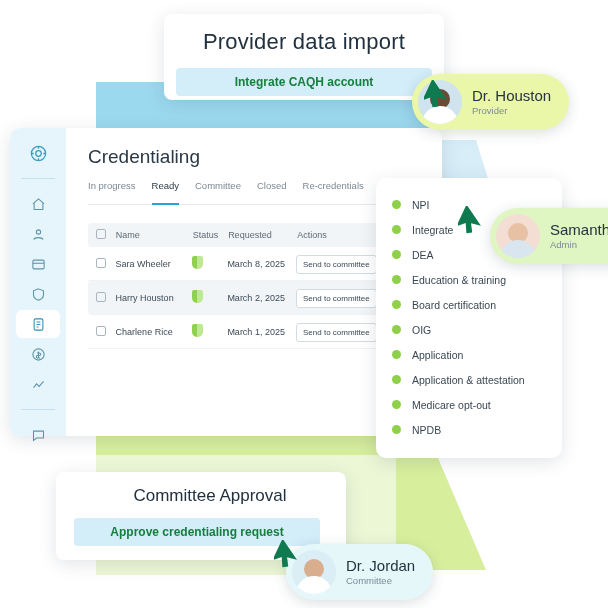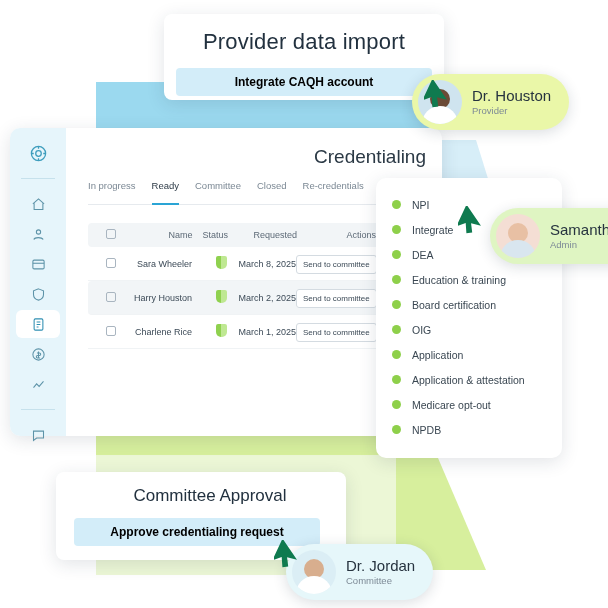--- a/index.html
+++ b/index.html
@@ -76,21 +76,21 @@
   }
   .action-bar {
     margin: 13px 12px 0 12px;
     background: #d3edf9;
     border-radius: 4px;
     height: 28px;
     line-height: 28px;
     text-align: center;
     font-size: 12px;
     font-weight: bold;
-    color: #000000;
+    color: #15803d;
   }
 
   
   #approval-card {
     left: 56px; top: 472px; width: 290px; height: 88px;
     border-radius: 8px;
   }
   #approval-card .title {
     font-size: 17px;
     color: #22313f;
@@ -134,21 +134,20 @@
   .side-icon.active svg { position: relative; }
   .side-sep {
     width: 34px; height: 1px;
     background: #c6e1ec;
     margin: 10px auto;
   }
   #content {
     position: absolute;
     left: 56px; top: 0; right: 0; bottom: 0;
     padding: 18px 16px 0 22px;
-    text-align: right;
   }
   #page-title {
     font-size: 19px;
     color: #2b3945;
     margin-bottom: 12px;
   }
   #tabs {
     display: flex;
     gap: 16px;
     border-bottom: 1px solid #e6eaee;

